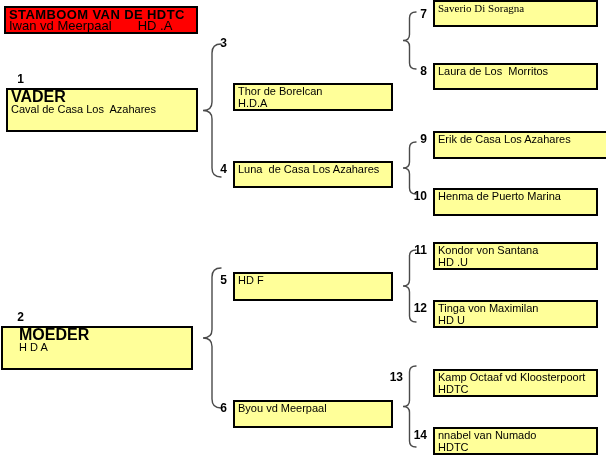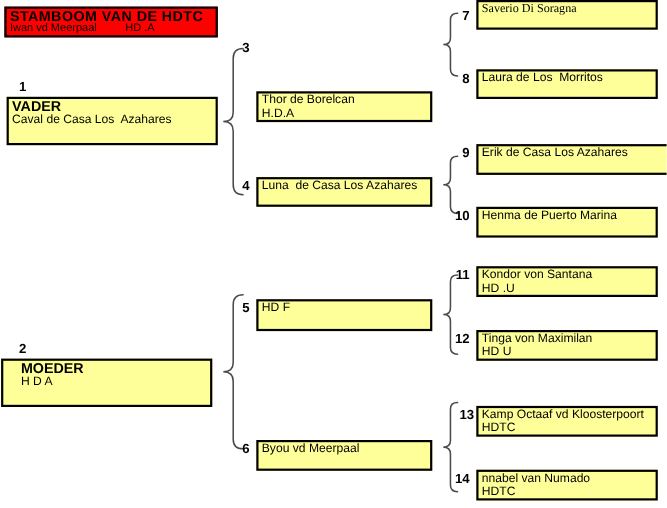--- a/index.html
+++ b/index.html
@@ -12,29 +12,29 @@
   }
   .pbox {
     position:absolute; box-sizing:border-box;
     background:var(--box_bg,#ffff99);
     border:2px solid var(--border,#000);
     padding:0 3px; overflow:hidden;
   }
   .pbox .l {
     font-size:11px; line-height:12px; color:#000; white-space:pre;
   }
-  .pbox .l.bold { font-weight:bold; font-size:13px; line-height:13px; }
+  .pbox .l.bold { font-weight:bold; font-size:16px; line-height:13px; }
   .pbox.header { background:var(--header_bg,#ff0000); }
   .htitle {
     font-weight:bold; font-size:13px; line-height:13px;
     letter-spacing:0.4px; color:#000; white-space:pre;
   }
   .hsub {
     display:flex; column-gap:26px;
-    font-size:10px; line-height:10px; color:#000; white-space:pre;
+    font-size:13px; line-height:10px; color:#000; white-space:pre;
   }
   .num {
     position:absolute; font-weight:bold; font-size:12px; line-height:12px;
     color:#000; text-align:right; white-space:pre;
   }
   .braces { position:absolute; left:0; top:0; }
   .braces path {
     fill:none; stroke:var(--brace,#4a4a4a);
     stroke-width:1.4; stroke-linecap:round;
   }
@@ -119,21 +119,21 @@
     <div class="l">Kondor von Santana</div>
     <div class="l">HD .U</div>
   </div>
 
   <div class="num" style="left:401px; top:302px; width:26px;">12</div>
   <div class="pbox" style="left:433px; top:300px; width:165px; height:28px;">
     <div class="l">Tinga von Maximilan</div>
     <div class="l">HD U</div>
   </div>
 
-  <div class="num" style="left:405px; top:371px; width:26px;">13</div>
+  <div class="num" style="left:377px; top:371px; width:26px;">13</div>
   <div class="pbox" style="left:433px; top:369px; width:165px; height:28px;">
     <div class="l">Kamp Octaaf vd Kloosterpoort</div>
     <div class="l">HDTC</div>
   </div>
 
   <div class="num" style="left:401px; top:429px; width:26px;">14</div>
   <div class="pbox" style="left:433px; top:427px; width:165px; height:28px;">
     <div class="l">nnabel van Numado</div>
     <div class="l">HDTC</div>
   </div>

